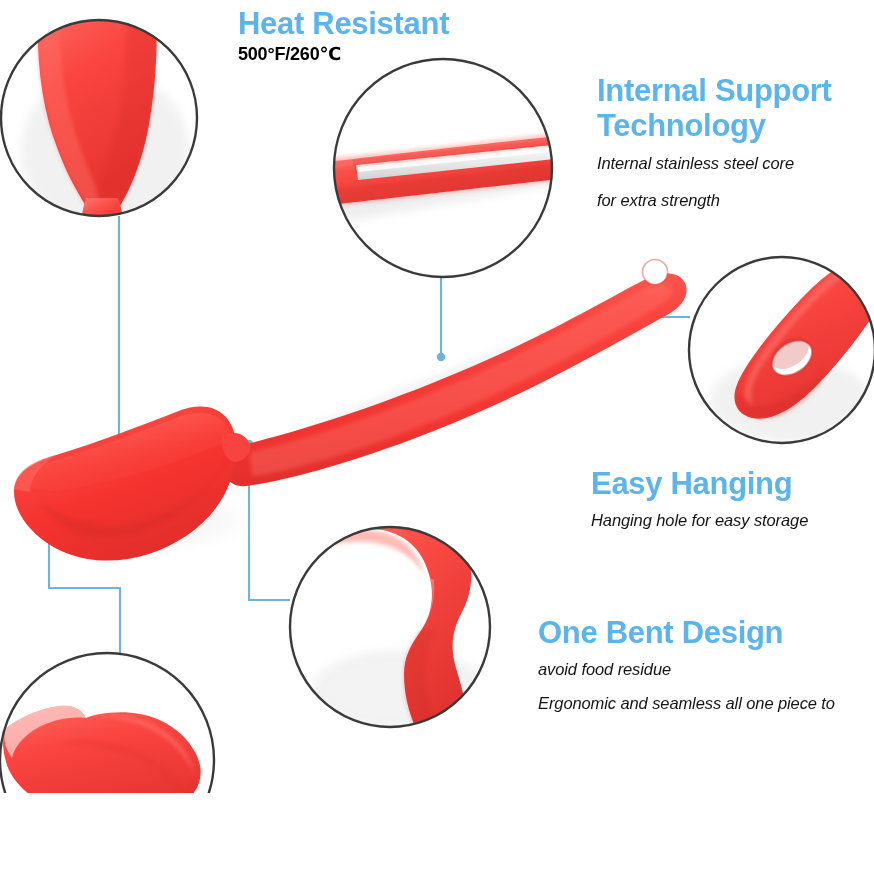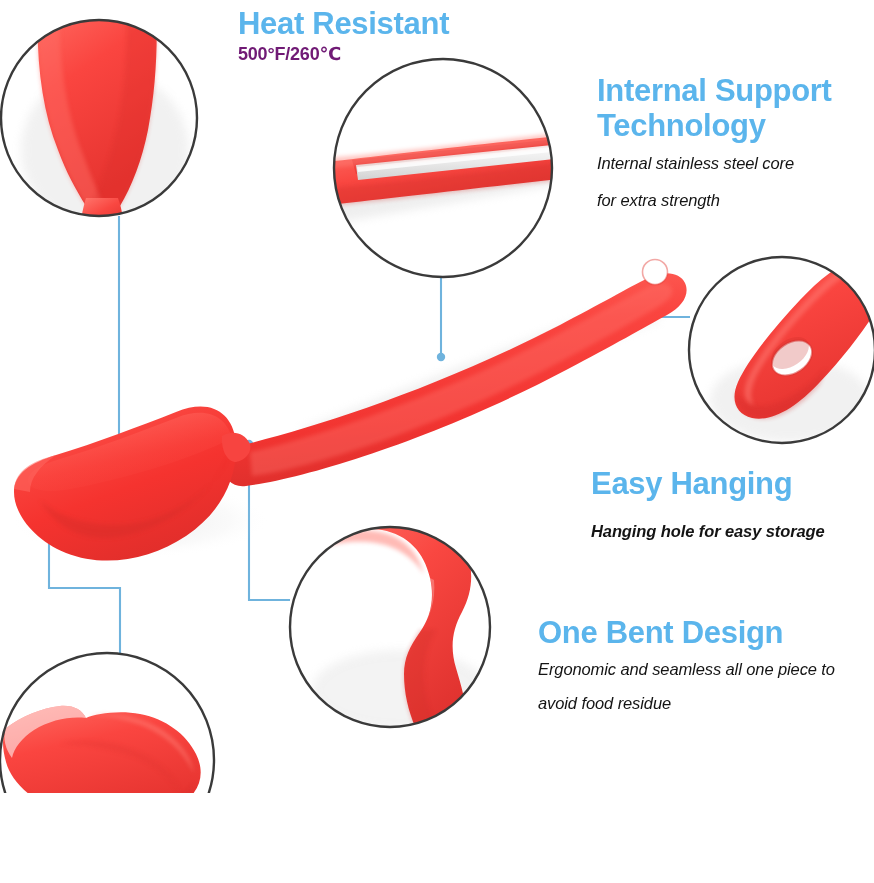--- a/index.html
+++ b/index.html
@@ -37,36 +37,36 @@
   }
   .f-title.wrap { white-space: normal; }
   .f-sub {
     color: #141414;
     font-style: italic;
     font-size: 16.5px;
     line-height: 1.95;
     letter-spacing: -0.1px;
   }
   .f-temp {
-    color: #701a75;
+    color: #000000;
     font-weight: bold;
     font-size: 18px;
     letter-spacing: -0.2px;
     margin-top: 1px;
   }
 
   #t-heat        { left: 238px; top: 6px; }
   #t-internal    { left: 597px; top: 74px; width: 280px; }
   #t-storage     { left: 591px; top: 466px; }
   #t-onepiece    { left: 538px; top: 615px; width: 330px; }
   #t-bent        { left: 243px; top: 787px; }
 
   #t-internal .f-title.wrap { line-height: 1.12; }
   #t-internal .f-sub { margin-top: 4px; }
-  #t-storage  .f-sub { margin-top: 13px; font-weight: bold; }
+  #t-storage  .f-sub { margin-top: 2px; }
   #t-onepiece .f-sub { margin-top: 2px; }
   #t-bent     .f-sub { margin-top: 2px; }
 </style>
 </head>
 <body>
 
 <div id="page">
 
   <svg id="artboard" viewBox="0 0 874 883" xmlns="http://www.w3.org/2000/svg">
     <defs>
@@ -331,18 +331,18 @@
     <div class="f-sub">for extra strength</div>
   </div>
 
   <div class="feature" id="t-storage">
     <div class="f-title">Easy Hanging</div>
     <div class="f-sub">Hanging hole for easy storage</div>
   </div>
 
   <div class="feature" id="t-onepiece">
     <div class="f-title">One Bent Design</div>
+    <div class="f-sub">avoid food residue</div>
     <div class="f-sub">Ergonomic and seamless all one piece to</div>
-    <div class="f-sub">avoid food residue</div>
   </div>
 
 
 </div>
 
 </body></html>

